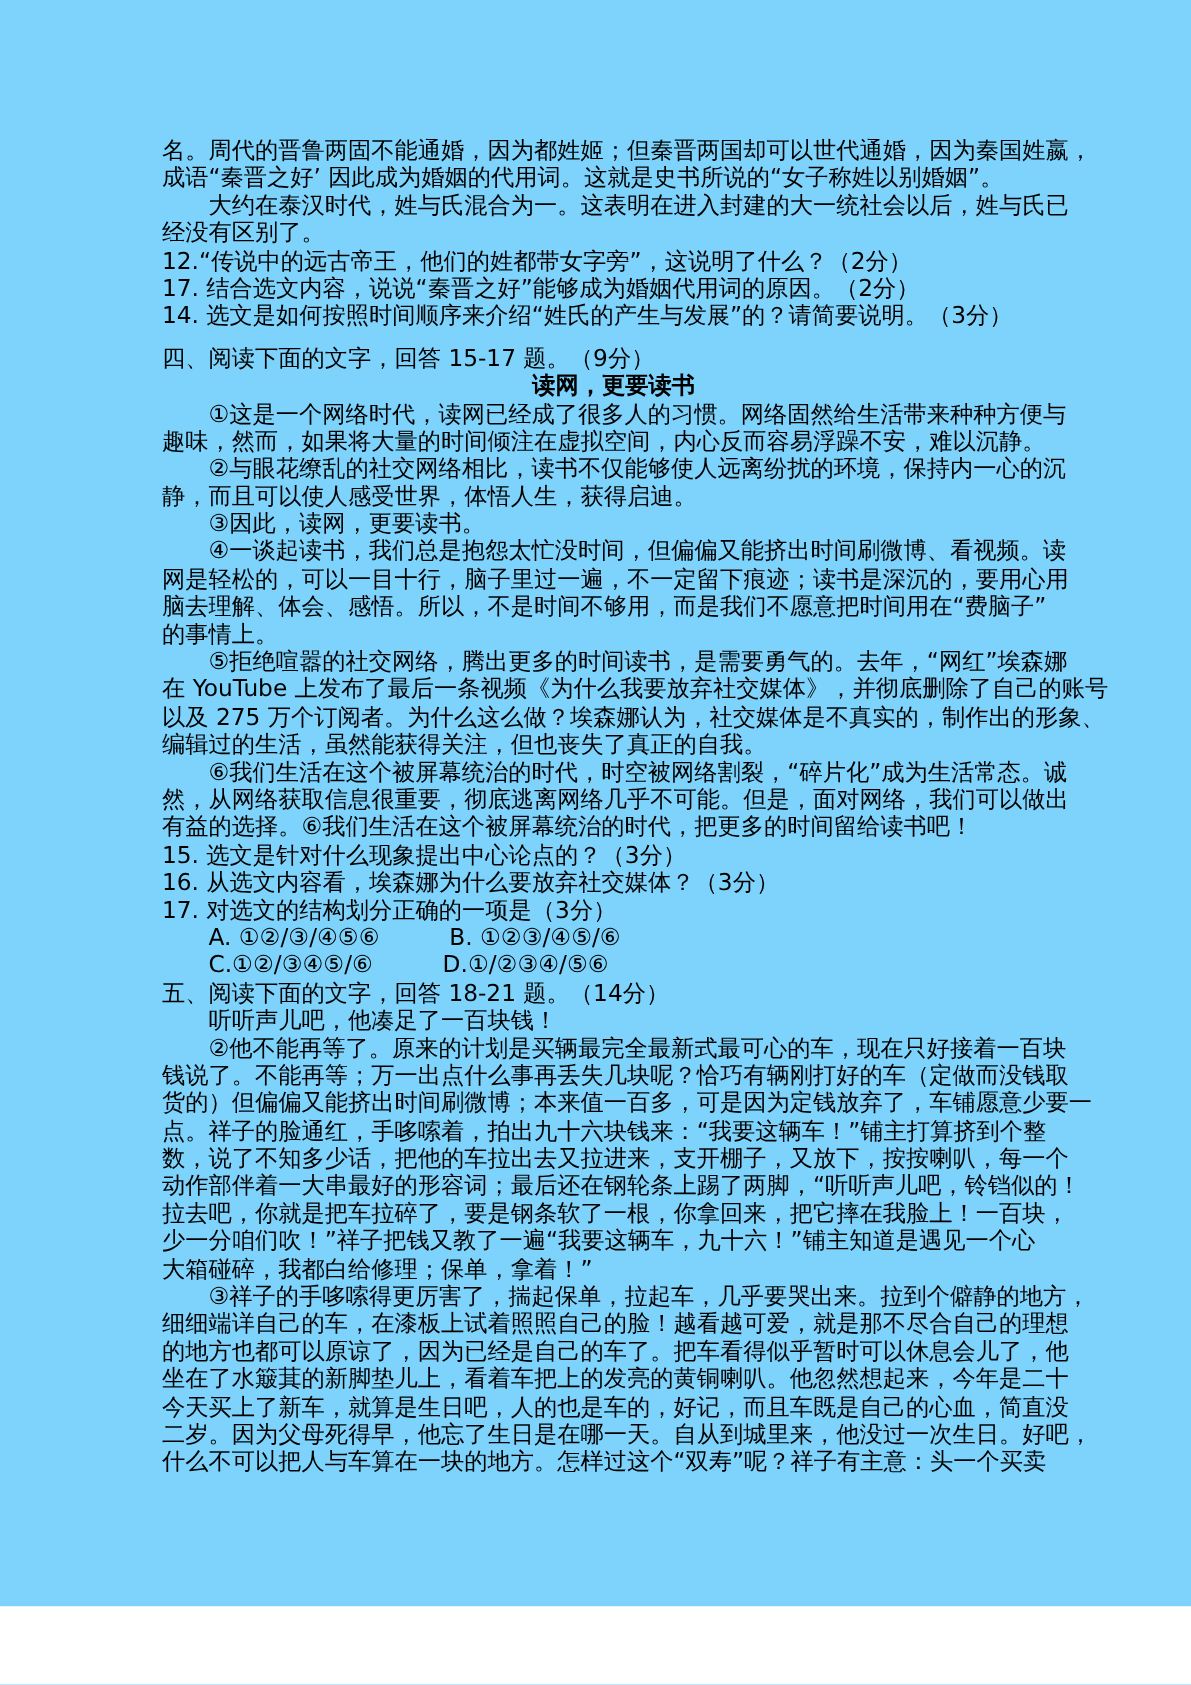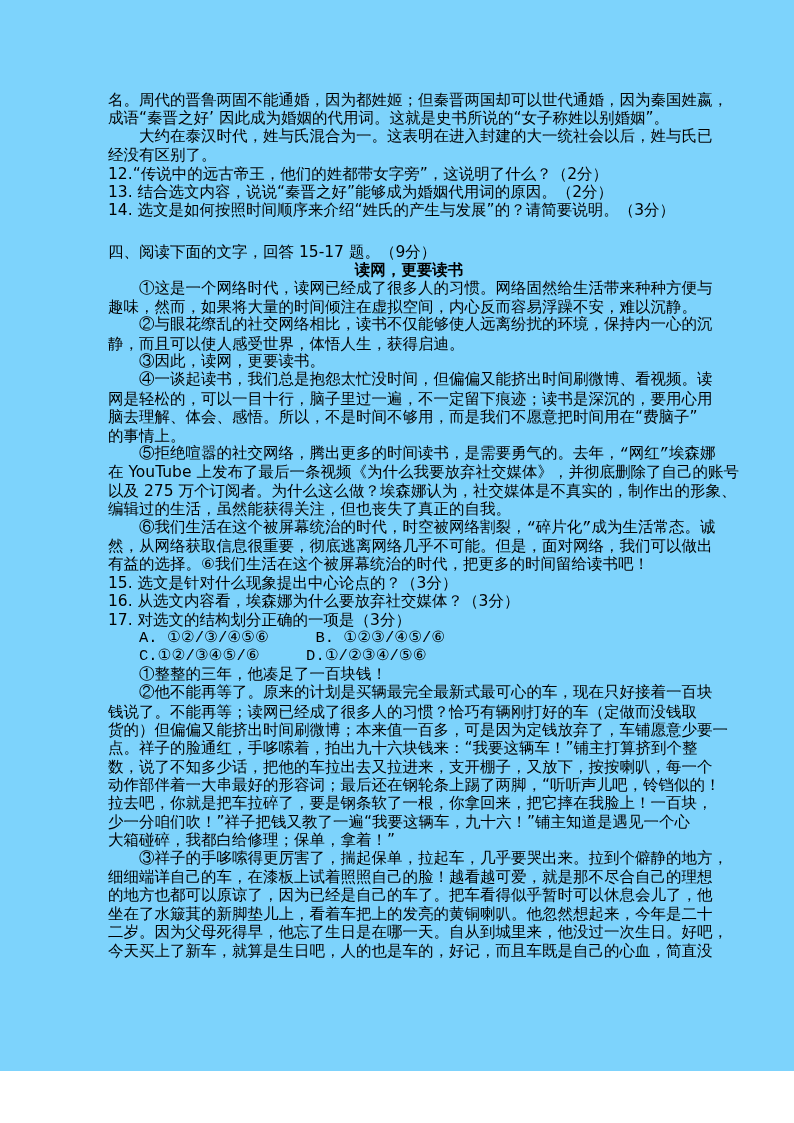--- a/index.html
+++ b/index.html
@@ -21,35 +21,35 @@
     line-height: 18.4px;
   }
   .doc {
     width: 602px;
   }
   .line {
     white-space: pre;
     height: 18.4px;
     overflow: visible;
   }
-  .line.ind { text-indent: 2em; font-family: Liberation Mono, monospace; }
+  .line.ind { text-indent: 2em; }
   .line.ctr { text-align: center; text-indent: 0; font-weight: bold; }
-  .line.gap { margin-top: 23px; }
+  .line.gap { margin-top: 10px; }
 </style>
 </head>
 <body>
 
 <div class="page">
   <div class="doc">
       <div class="line">名。周代的晋鲁两固不能通婚，因为都姓姬；但秦晋两国却可以世代通婚，因为秦国姓嬴，</div>
       <div class="line">成语“秦晋之好’ 因此成为婚姻的代用词。这就是史书所说的“女子称姓以别婚姻”。</div>
       <div class="line ind">大约在泰汉时代，姓与氏混合为一。这表明在进入封建的大一统社会以后，姓与氏已</div>
       <div class="line">经没有区别了。</div>
       <div class="line">12.“传说中的远古帝王，他们的姓都带女字旁”，这说明了什么？（2分）</div>
-      <div class="line">13. 结合选文内容，说说“秦晋之好”能够成为婚姻代用词的原因。（2分）</div>
+      <div class="line">17. 结合选文内容，说说“秦晋之好”能够成为婚姻代用词的原因。（2分）</div>
       <div class="line">14. 选文是如何按照时间顺序来介绍“姓氏的产生与发展”的？请简要说明。（3分）</div>
       <div class="line gap">四、阅读下面的文字，回答 15-17 题。（9分）</div>
       <div class="line ctr">读网，更要读书</div>
       <div class="line ind">①这是一个网络时代，读网已经成了很多人的习惯。网络固然给生活带来种种方便与</div>
       <div class="line">趣味，然而，如果将大量的时间倾注在虚拟空间，内心反而容易浮躁不安，难以沉静。</div>
       <div class="line ind">②与眼花缭乱的社交网络相比，读书不仅能够使人远离纷扰的环境，保持内一心的沉</div>
       <div class="line">静，而且可以使人感受世界，体悟人生，获得启迪。</div>
       <div class="line ind">③因此，读网，更要读书。</div>
       <div class="line ind">④一谈起读书，我们总是抱怨太忙没时间，但偏偏又能挤出时间刷微博、看视频。读</div>
       <div class="line">网是轻松的，可以一目十行，脑子里过一遍，不一定留下痕迹；读书是深沉的，要用心用</div>
@@ -60,30 +60,32 @@
       <div class="line">以及 275 万个订阅者。为什么这么做？埃森娜认为，社交媒体是不真实的，制作出的形象、</div>
       <div class="line">编辑过的生活，虽然能获得关注，但也丧失了真正的自我。</div>
       <div class="line ind">⑥我们生活在这个被屏幕统治的时代，时空被网络割裂，“碎片化”成为生活常态。诚</div>
       <div class="line">然，从网络获取信息很重要，彻底逃离网络几乎不可能。但是，面对网络，我们可以做出</div>
       <div class="line">有益的选择。⑥我们生活在这个被屏幕统治的时代，把更多的时间留给读书吧！</div>
       <div class="line">15. 选文是针对什么现象提出中心论点的？（3分）</div>
       <div class="line">16. 从选文内容看，埃森娜为什么要放弃社交媒体？（3分）</div>
       <div class="line">17. 对选文的结构划分正确的一项是（3分）</div>
       <div class="line ind">A. ①②/③/④⑤⑥　　　B. ①②③/④⑤/⑥</div>
       <div class="line ind">C.①②/③④⑤/⑥　　　D.①/②③④/⑤⑥</div>
-      <div class="line ind">①整整的三年，他凑足了一百块钱！</div>
+      <div class="line">五、阅读下面的文字，回答 18-21 题。（14分）</div>
+      <div class="line ind">听听声儿吧，他凑足了一百块钱！</div>
       <div class="line ind">②他不能再等了。原来的计划是买辆最完全最新式最可心的车，现在只好接着一百块</div>
-      <div class="line">钱说了。不能再等；读网已经成了很多人的习惯？恰巧有辆刚打好的车（定做而没钱取</div>
+      <div class="line">钱说了。不能再等；万一出点什么事再丢失几块呢？恰巧有辆刚打好的车（定做而没钱取</div>
       <div class="line">货的）但偏偏又能挤出时间刷微博；本来值一百多，可是因为定钱放弃了，车铺愿意少要一</div>
       <div class="line">点。祥子的脸通红，手哆嗦着，拍出九十六块钱来：“我要这辆车！”铺主打算挤到个整</div>
       <div class="line">数，说了不知多少话，把他的车拉出去又拉进来，支开棚子，又放下，按按喇叭，每一个</div>
       <div class="line">动作部伴着一大串最好的形容词；最后还在钢轮条上踢了两脚，“听听声儿吧，铃铛似的！</div>
       <div class="line">拉去吧，你就是把车拉碎了，要是钢条软了一根，你拿回来，把它摔在我脸上！一百块，</div>
       <div class="line">少一分咱们吹！”祥子把钱又教了一遍“我要这辆车，九十六！”铺主知道是遇见一个心</div>
       <div class="line">大箱碰碎，我都白给修理；保单，拿着！”</div>
       <div class="line ind">③祥子的手哆嗦得更厉害了，揣起保单，拉起车，几乎要哭出来。拉到个僻静的地方，</div>
       <div class="line">细细端详自己的车，在漆板上试着照照自己的脸！越看越可爱，就是那不尽合自己的理想</div>
       <div class="line">的地方也都可以原谅了，因为已经是自己的车了。把车看得似乎暂时可以休息会儿了，他</div>
       <div class="line">坐在了水簸萁的新脚垫儿上，看着车把上的发亮的黄铜喇叭。他忽然想起来，今年是二十</div>
+      <div class="line">今天买上了新车，就算是生日吧，人的也是车的，好记，而且车既是自己的心血，简直没</div>
       <div class="line">二岁。因为父母死得早，他忘了生日是在哪一天。自从到城里来，他没过一次生日。好吧，</div>
-      <div class="line">今天买上了新车，就算是生日吧，人的也是车的，好记，而且车既是自己的心血，简直没</div>
+      <div class="line">什么不可以把人与车算在一块的地方。怎样过这个“双寿”呢？祥子有主意：头一个买卖</div>
     </div>
 </div>
 
 </body></html>

